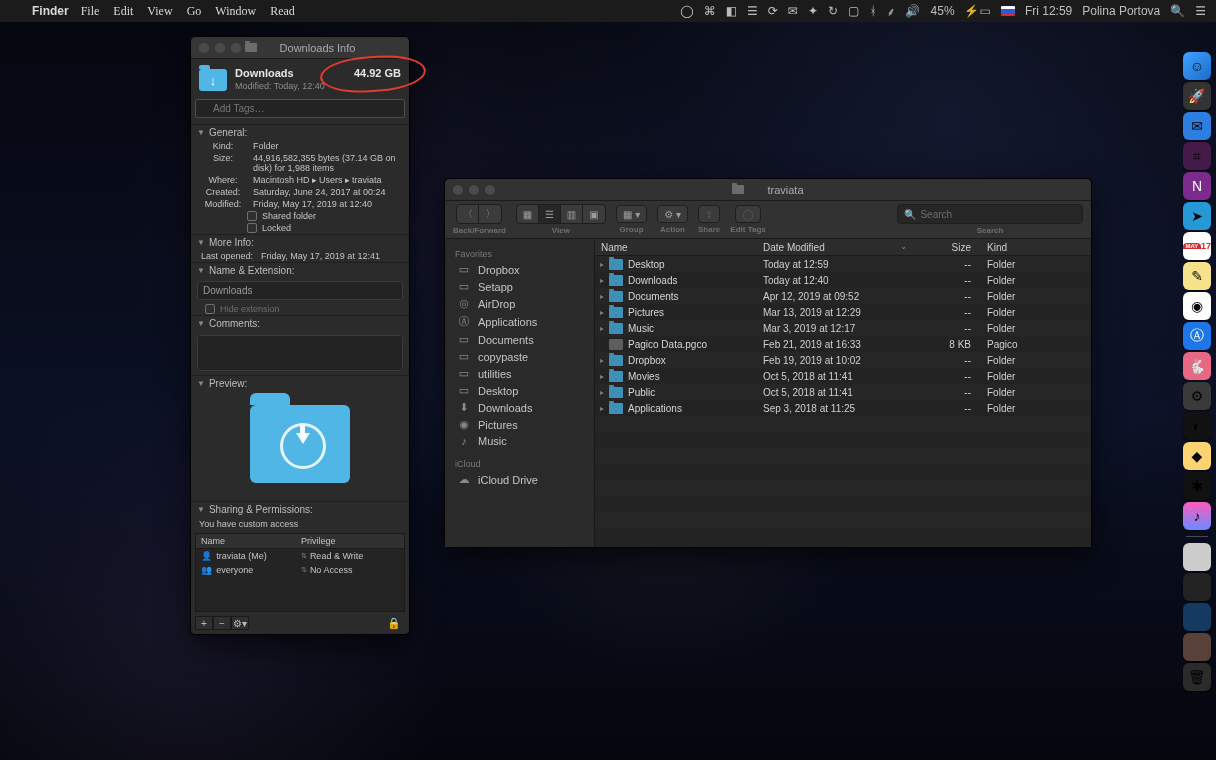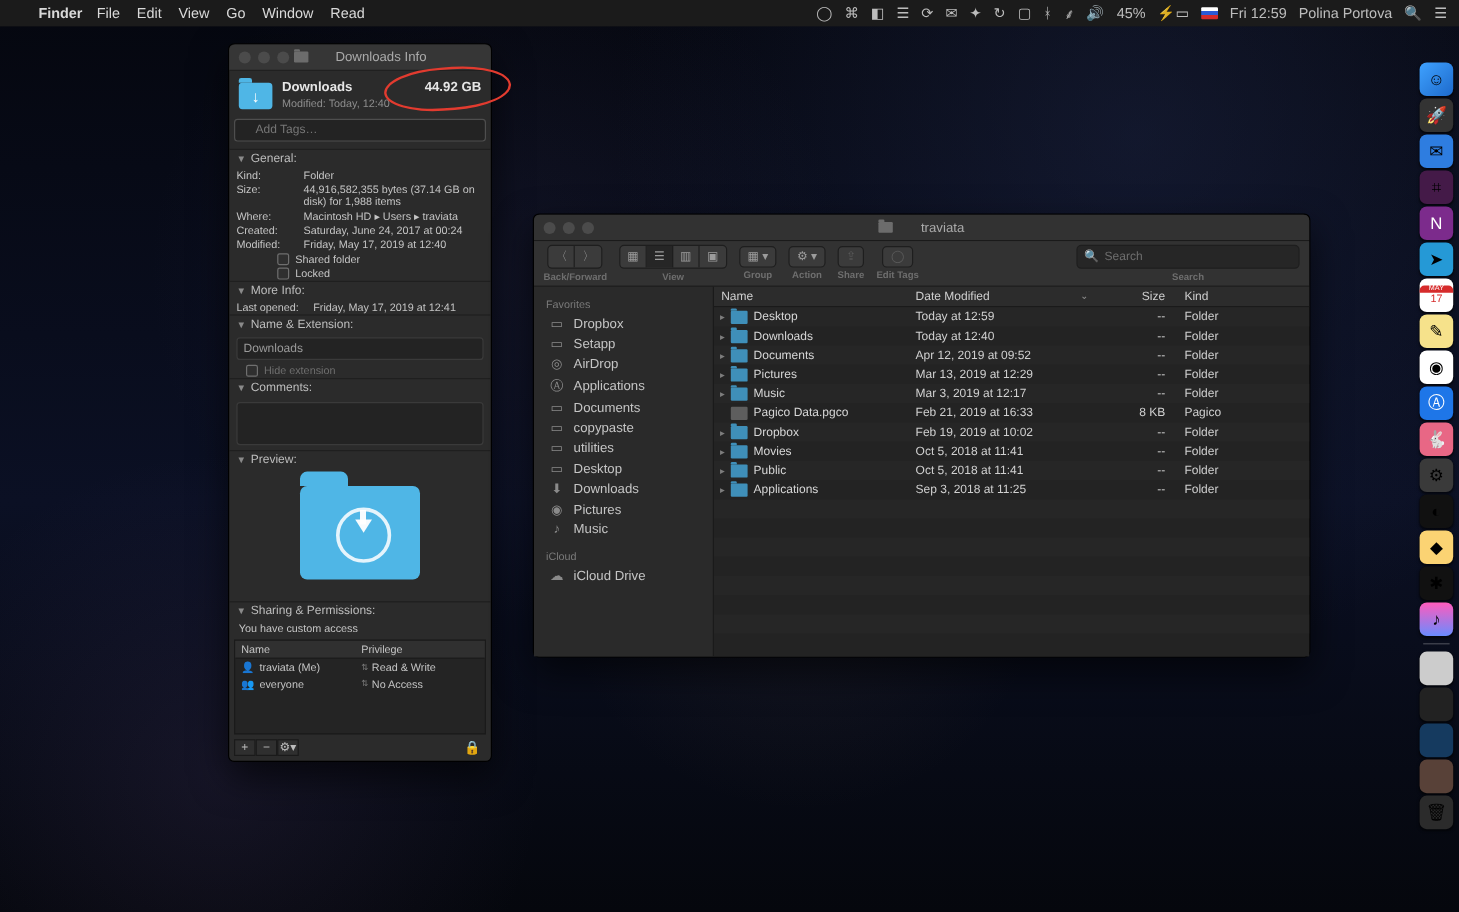--- a/index.html
+++ b/index.html
@@ -13,36 +13,36 @@
         radial-gradient(circle at 78% 15%, rgba(40,50,90,.35), transparent 38%),
         radial-gradient(circle at 55% 62%, rgba(120,100,80,.12), transparent 25%),
         radial-gradient(circle at 34% 30%, rgba(60,55,90,.18), transparent 30%),
         linear-gradient(180deg,#05070f 0%,#0b1024 55%,#05070d 100%);
     }
 
     
     .menubar { position:absolute; top:0; left:0; right:0; height:22px; background:#1b1b1b; color:#d9d9d9; display:flex; align-items:center; font-size:12px; z-index:50; }
     .menubar .apple { width:18px; text-align:center; margin:0 6px 0 8px; }
     .menubar .app-name { font-weight:600; margin-right:12px; }
-    .menubar .menu-item { margin-right:14px; cursor:default; }
+    .menubar .menu-item { margin-right:14px; cursor:default;font-family:Liberation Serif, serif; }
     .menubar .right { margin-left:auto; display:flex; align-items:center; gap:10px; padding-right:10px; }
     .menubar .icon  { opacity:.85; }
     .flag { width:14px; height:10px; background:linear-gradient(#fff 33%,#2b5ad6 33% 66%,#d62b2b 66%); display:inline-block; border-radius:1px;}
 
     
     .dock { position:absolute; right:2px; top:52px; bottom:22px; width:34px; display:flex; flex-direction:column; align-items:center; gap:2px; z-index:40; }
     .dock .app { width:28px; height:28px; border-radius:6px; background:#3a3a3a; display:flex; align-items:center; justify-content:center; font-size:14px; box-shadow:0 1px 2px rgba(0,0,0,.6); }
     .dock .sep { width:22px; height:1px; background:rgba(255,255,255,.25); margin:4px 0; }
     .dock .app.finder { background:linear-gradient(135deg,#3fa2ff,#1d6acc); }
     .dock .app.launchpad { background:#333; }
     .dock .app.mail { background:#2e7de0; }
     .dock .app.slack { background:#441a48; }
     .dock .app.onenote { background:#7c2b8c; }
     .dock .app.telegram { background:#2599d6; }
-    .dock .app.calendar { background:#fff; color:#d62b2b; flex-direction:column; font-size:9px; font-weight:400;}
+    .dock .app.calendar { background:#fff; color:#d62b2b; flex-direction:row; font-size:9px; font-weight:700;}
     .dock .app.calendar .m { background:#d62b2b; color:#fff; width:100%; border-radius:4px 4px 0 0; font-size:6px; text-align:center;}
     .dock .app.notes { background:#f6e28b; }
     .dock .app.chrome { background:#fff; }
     .dock .app.appstore { background:#1e76e8; }
     .dock .app.origami { background:#e86785; }
     .dock .app.sysprefs { background:#3a3a3a; }
     .dock .app.clean { background:#111; }
     .dock .app.sketch { background:#fbd373; }
     .dock .app.flower { background:#111; }
     .dock .app.music { background:linear-gradient(180deg,#ff5bbd,#6a8bff); }
@@ -69,23 +69,23 @@
     .dl-icon::after { content:"↓"; position:absolute; inset:0; display:flex; align-items:center; justify-content:center; color:#fff; font-size:13px;}
     .info-panel .folder-name { color:#e6e6e6; font-size:11px; font-weight:600; }
     .info-panel .folder-mod  { color:#8d8d8d; font-size:9px; margin-top:2px;}
     .info-panel .folder-size { margin-left:auto; color:#e6e6e6; font-size:11px; font-weight:600; }
     .circle-mark { position:absolute; border:2px solid #e23b2f; border-radius:50%/55%; width:106px; height:36px; left:320px; top:56px; transform:rotate(-4deg); z-index:60; pointer-events:none;}
     .tags-input { margin:0 4px 6px; background:#232323; border:1px solid #4e4e4e; border-radius:3px; font-size:10px; color:#777; padding:3px 17px; }
 
     .section-hd { display:flex; align-items:center; gap:4px; font-size:10px; color:#bdbdbd; padding:2px 6px; border-top:1px solid #1f1f1f;}
     .section-hd .tri { font-size:8px; color:#8a8a8a;}
     .kv { display:flex; font-size:9px; padding:1px 6px; }
-    .kv .k { width:52px; text-align:left; color:#c4c4c4; margin-right:4px;}
+    .kv .k { width:52px; text-align:center; color:#c4c4c4; margin-right:4px;}
     .kv .v { flex:1; color:#c4c4c4;}
-    .check-row{display:flex;align-items:center;gap:5px;font-size:9px;color:#c4c4c4;padding:1px 6px 1px 40px;}
+    .check-row{display:flex;align-items:center;gap:5px;font-size:9px;color:#c4c4c4;padding:1px 6px 1px 56px;}
     .chkbox{width:10px;height:10px;border:1px solid #6f6f6f;border-radius:2px;background:#2f2f2f;}
 
     .name-ext-input{margin:3px 6px;background:#232323;border:1px solid #3a3a3a;border-radius:3px;font-size:10px;color:#9a9a9a;padding:3px 5px;}
     .comments-box{margin:4px 6px;height:36px;background:#232323;border:1px solid #3a3a3a;border-radius:3px;}
     .big-preview{display:flex;justify-content:center;padding:14px 0 18px;}
     .big-preview .pf{width:100px;height:78px;background:#4fb6e6;border-radius:6px;position:relative;}
     .big-preview .pf::before{content:"";position:absolute;top:-12px;left:0;width:40px;height:12px;background:#4fb6e6;border-radius:6px 6px 0 0;}
     .big-preview .pf::after{content:"";position:absolute;left:30px;top:18px;width:40px;height:40px;border:3px solid rgba(255,255,255,.85);border-radius:50%;}
     .big-preview .arrow{position:absolute;left:46px;top:28px;width:0;height:0;border-left:7px solid transparent;border-right:7px solid transparent;border-top:11px solid rgba(255,255,255,.95);}
     .big-preview .stem{position:absolute;left:50px;top:20px;width:5px;height:12px;background:rgba(255,255,255,.95);}

